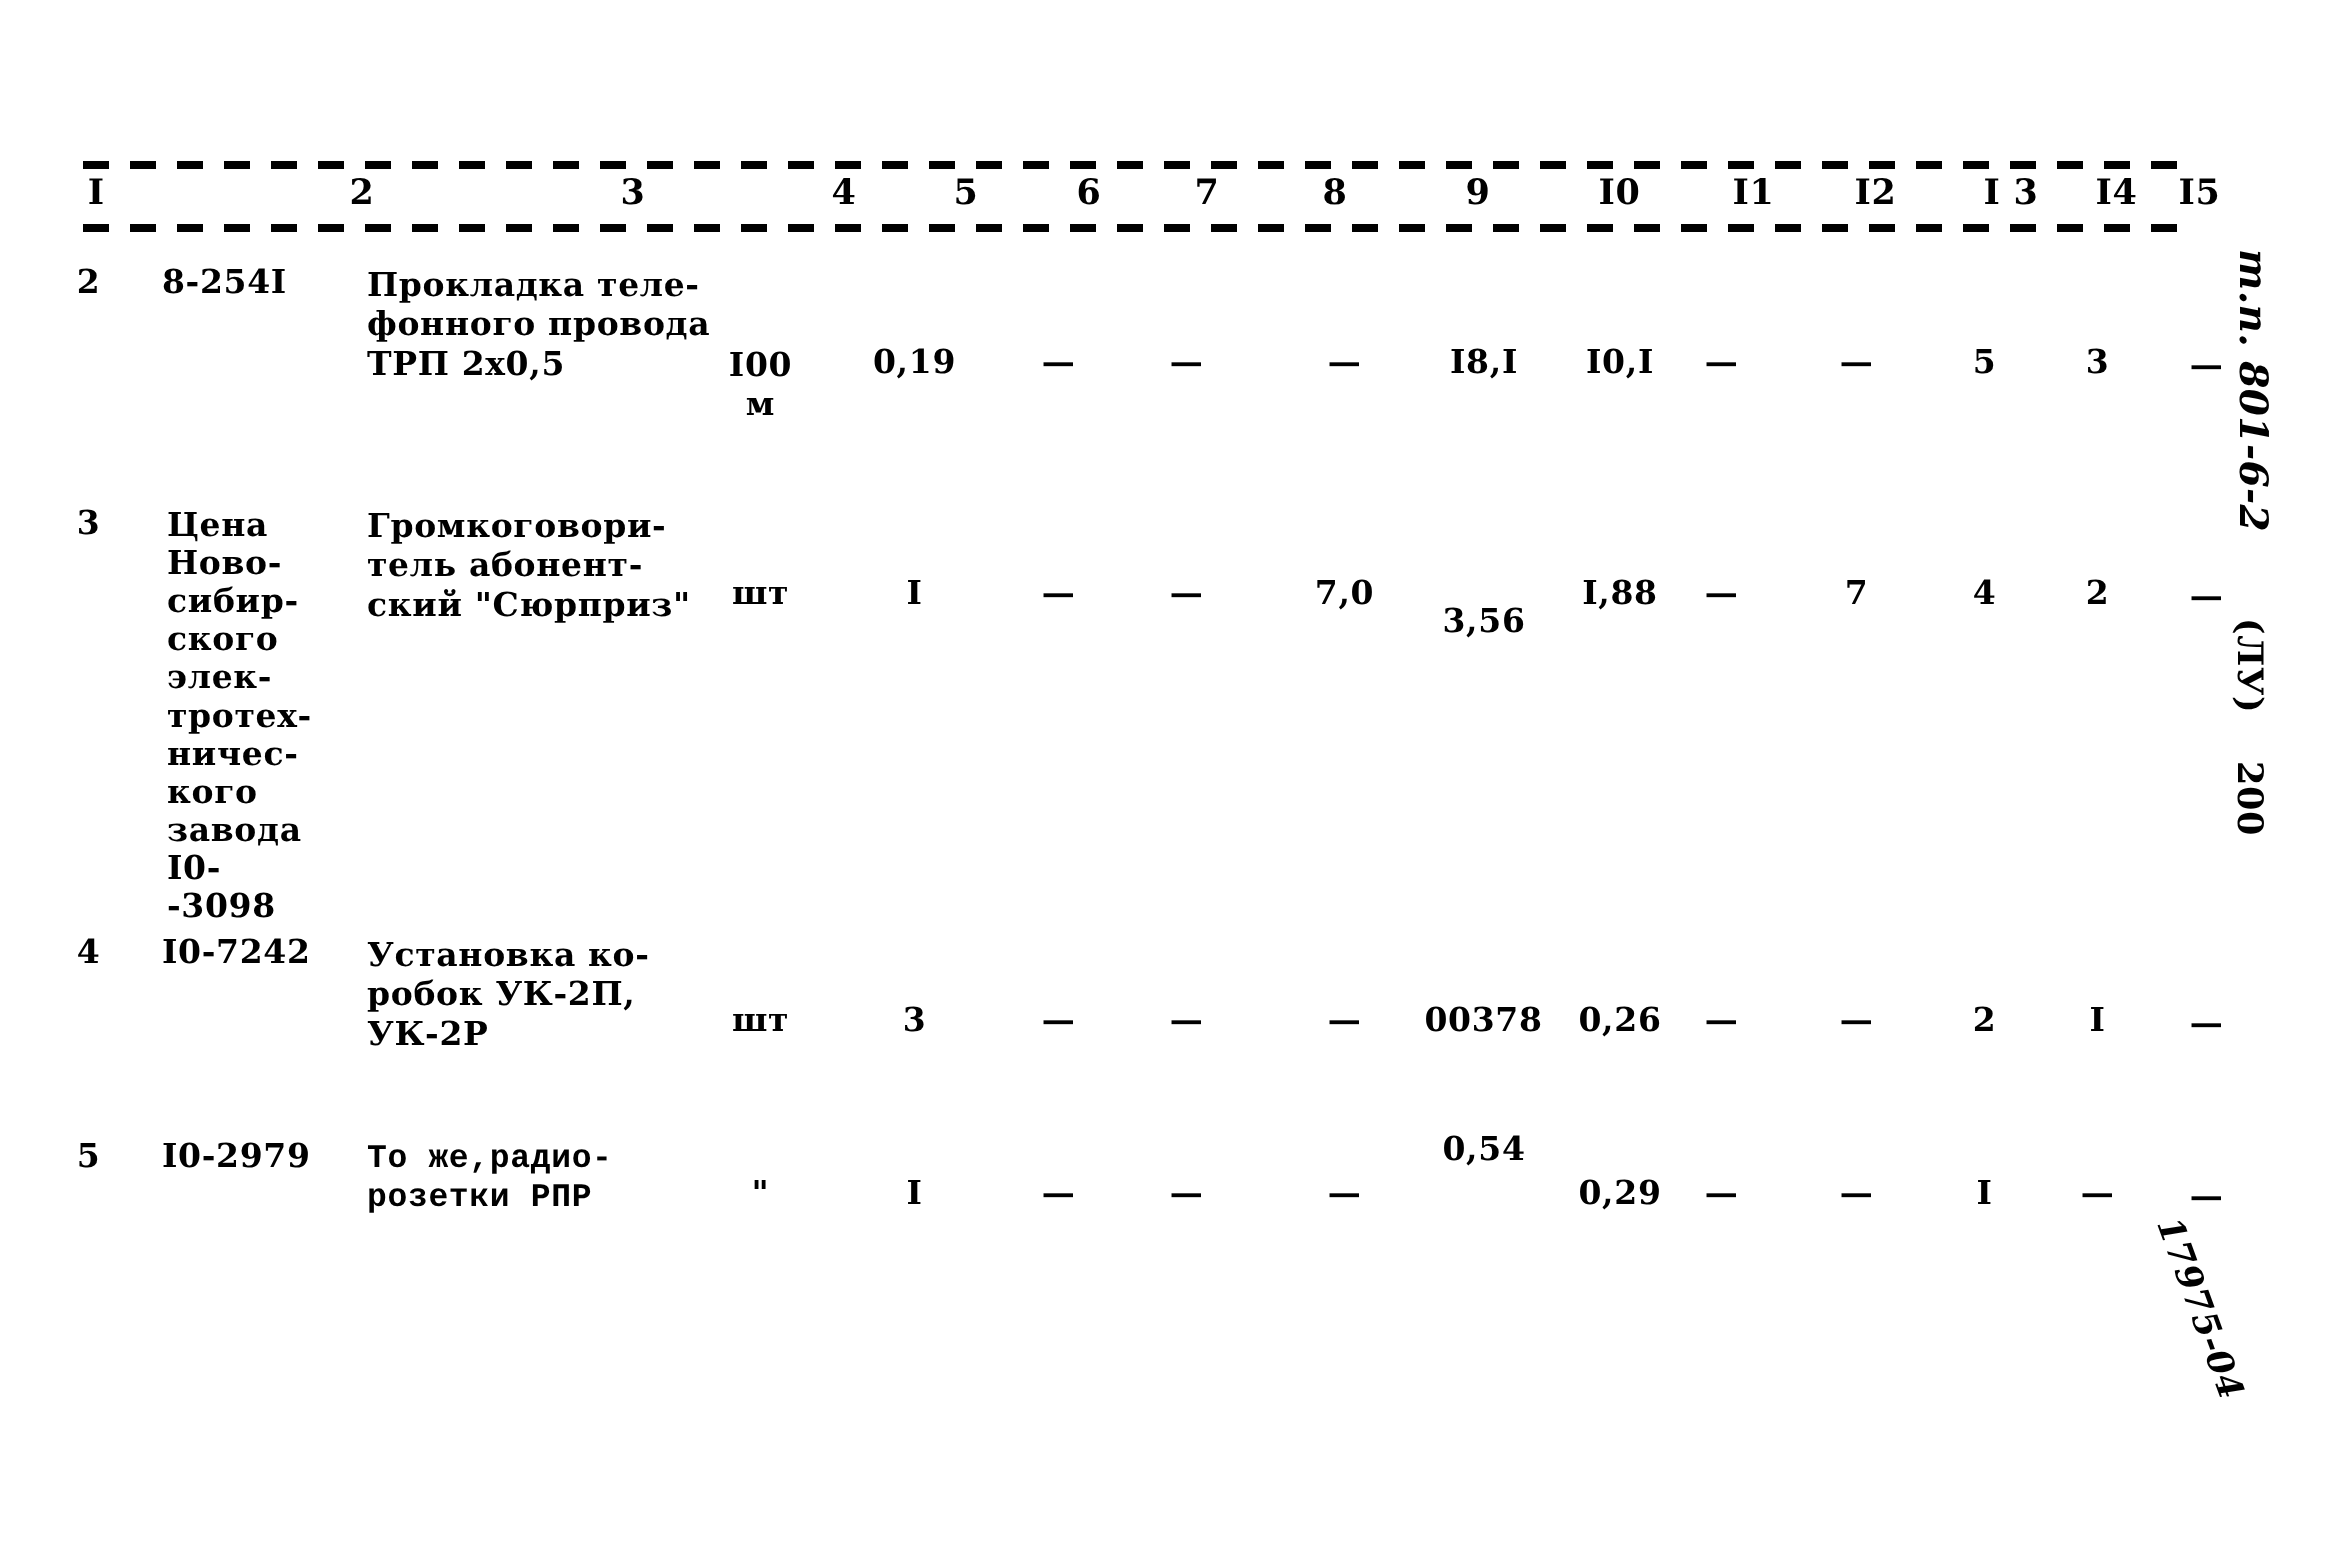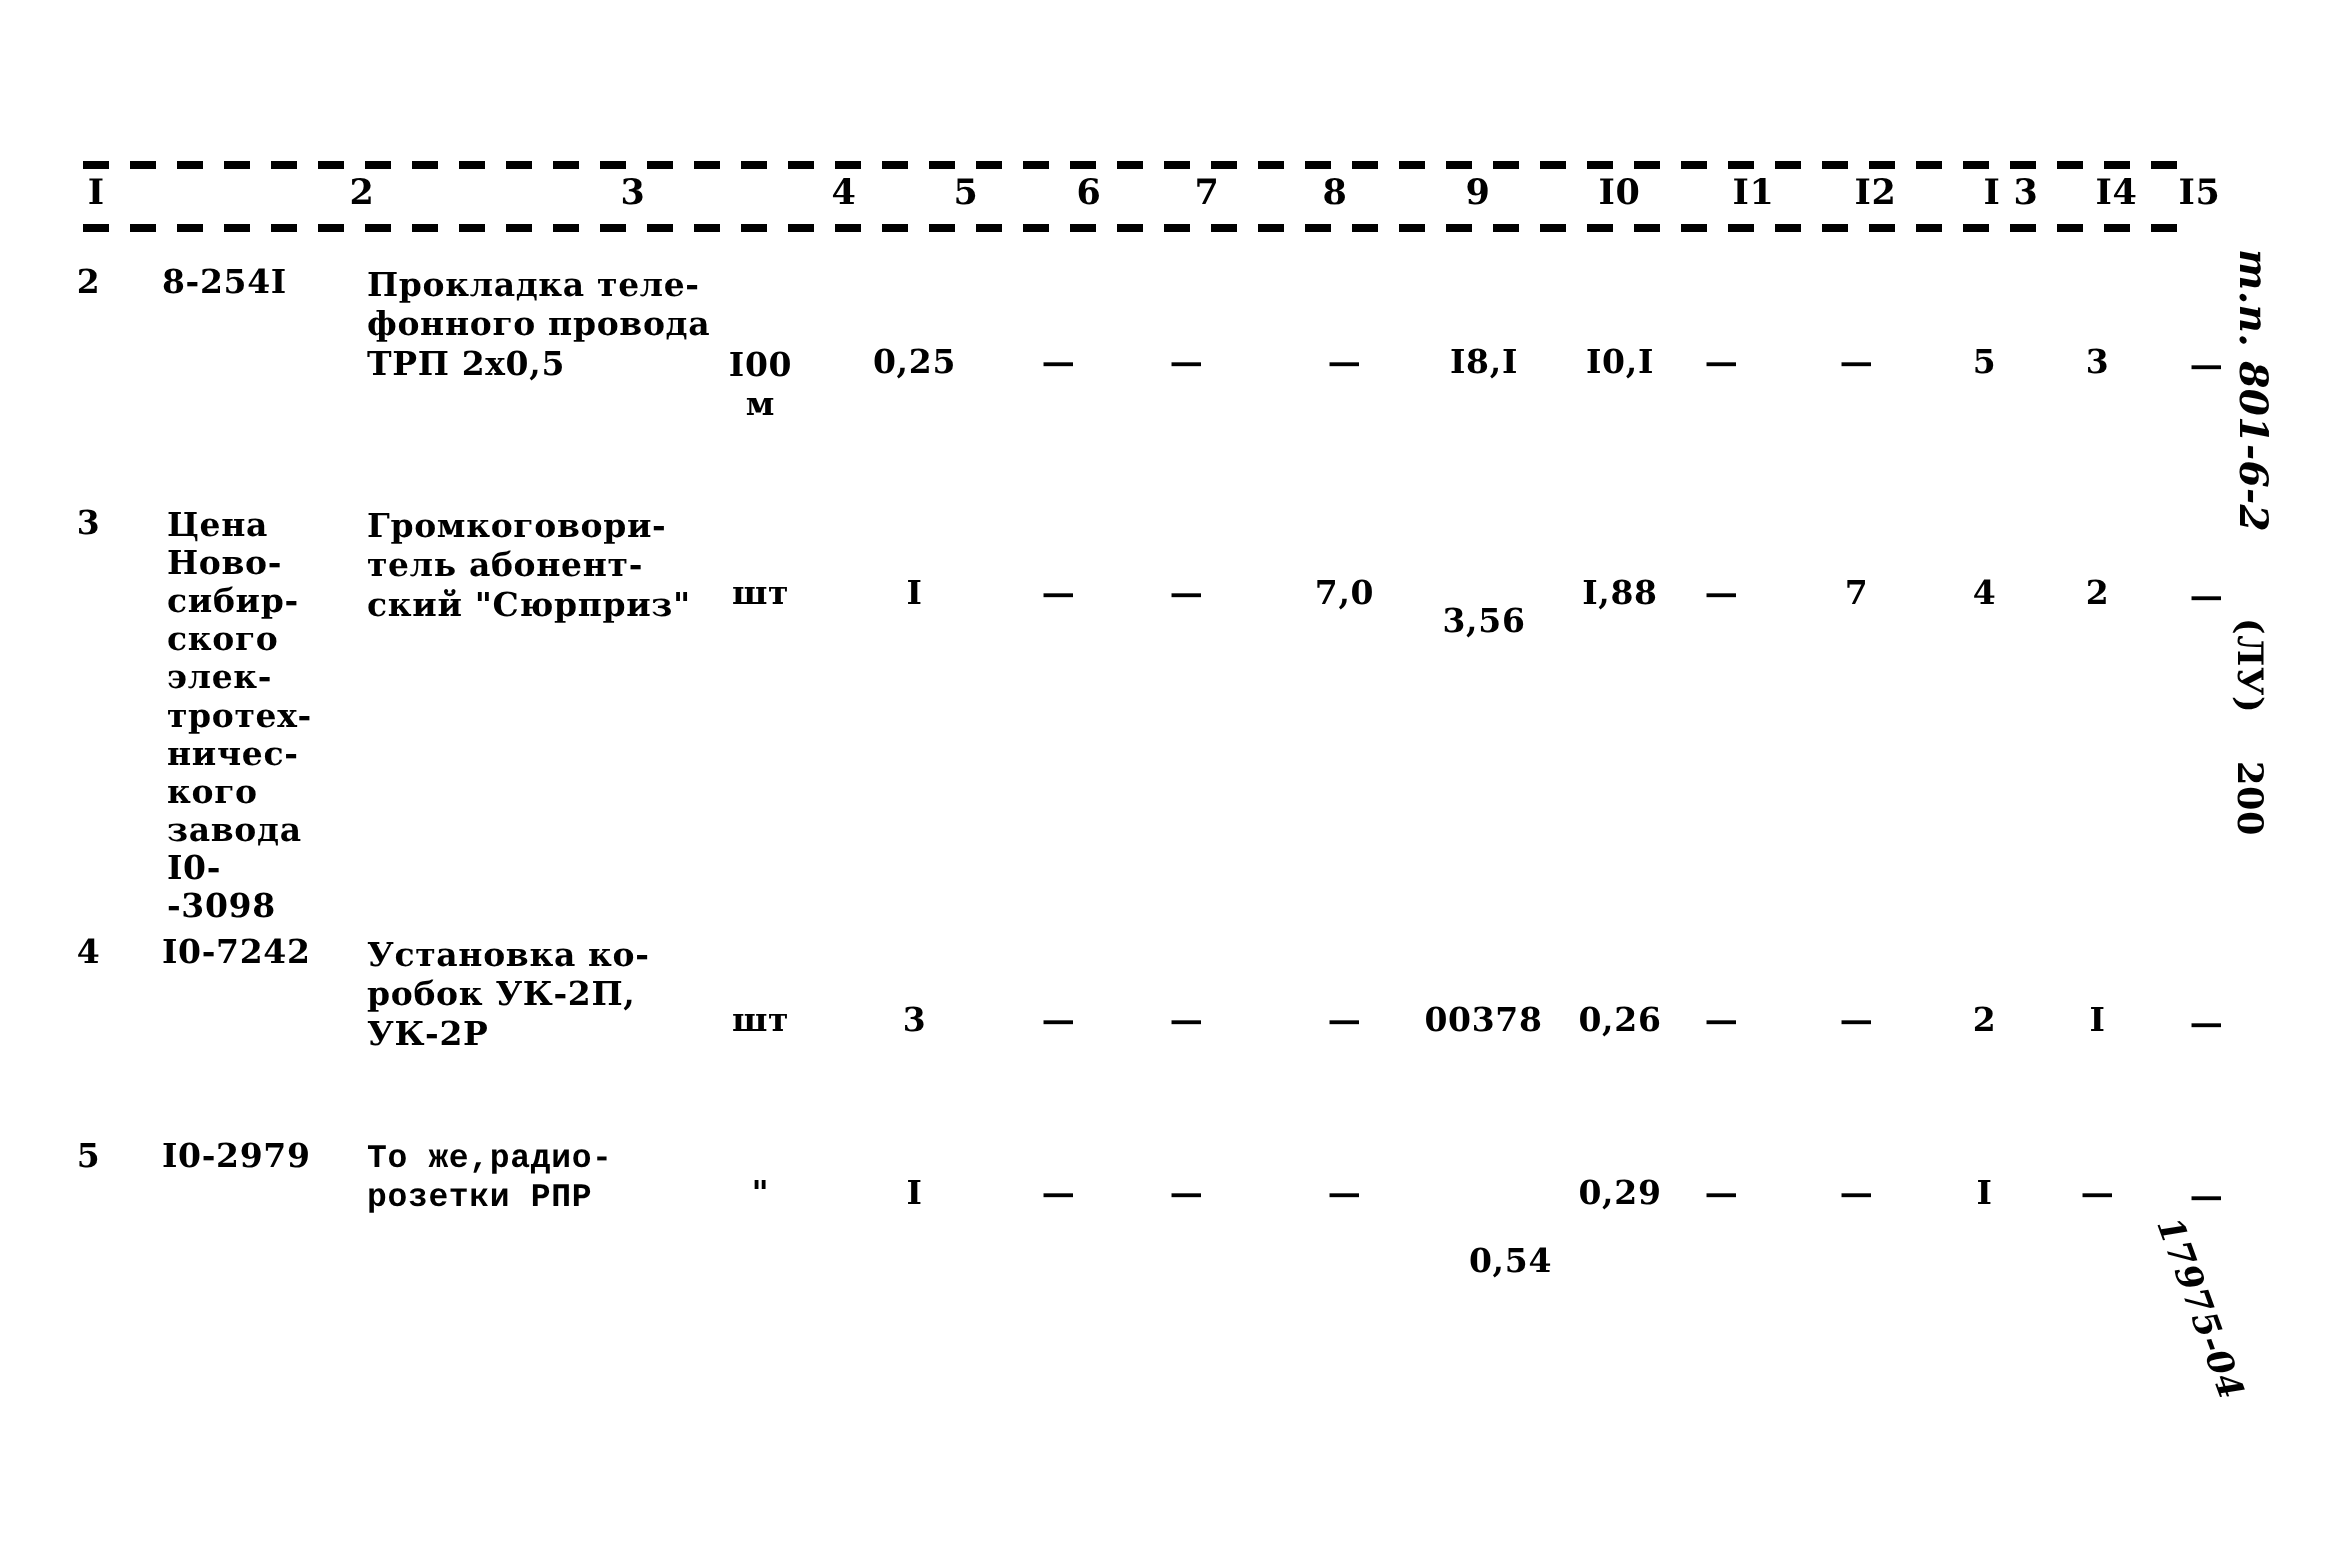--- a/index.html
+++ b/index.html
@@ -163,21 +163,21 @@
   </div>
 
   <div class="row" style="top:0;">
     <div class="tw cell center" style="left:66px;  top:265px; width:45px;">2</div>
     <div class="tw cell left" style="left:162px; top:265px;">8-254I</div>
     <div class="tw cell left multiline" style="left:367px; top:265px; width:392px;">Прокладка теле-
 фонного провода
 ТРП 2х0,5</div>
     <div class="tw cell center multiline" style="left:719px; top:345px; width:83px;">I00
 м</div>
-    <div class="tw cell center" style="left:862px; top:345px; width:105px;">0,25</div>
+    <div class="tw cell center" style="left:862px; top:345px; width:105px;">0,19</div>
     <div class="tw cell center" style="left:1032px; top:345px; width:53px;">—</div>
     <div class="tw cell center" style="left:1160px; top:345px; width:53px;">—</div>
     <div class="tw cell center" style="left:1303px; top:345px; width:83px;">—</div>
     <div class="tw cell center" style="left:1416px; top:345px; width:136px;">I8,I</div>
     <div class="tw cell center" style="left:1552px; top:345px; width:136px;">I0,I</div>
     <div class="tw cell center" style="left:1695px; top:345px; width:53px;">—</div>
     <div class="tw cell center" style="left:1830px; top:345px; width:53px;">—</div>
     <div class="tw cell center" style="left:1958px; top:345px; width:53px;">5</div>
     <div class="tw cell center" style="left:2071px; top:345px; width:53px;">3</div>
     <div class="tw edge-dash" style="left:2184px; top:348px;">—</div>
@@ -236,21 +236,21 @@
   <div class="row" style="top:0;">
     <div class="tw cell center" style="left:66px;  top:1139px; width:45px;">5</div>
     <div class="tw cell left" style="left:162px; top:1139px;">I0-2979</div>
     <div class="tw cell left multiline" style="left:367px; top:1139px; width:422px;font-family:Liberation Mono, monospace;">То же,радио-
 розетки РПР</div>
     <div class="tw cell center" style="left:719px;  top:1176px; width:83px;">"</div>
     <div class="tw cell center" style="left:862px; top:1176px; width:105px;">I</div>
     <div class="tw cell center" style="left:1032px; top:1176px; width:53px;">—</div>
     <div class="tw cell center" style="left:1160px; top:1176px; width:53px;">—</div>
     <div class="tw cell center" style="left:1303px; top:1176px; width:83px;">—</div>
-    <div class="tw cell center" style="left:1416px; top:1244px; width:136px;text-align:right;">0,54</div>
+    <div class="tw cell center" style="left:1416px; top:1132px; width:136px;">0,54</div>
     <div class="tw cell center" style="left:1552px; top:1176px; width:136px;">0,29</div>
     <div class="tw cell center" style="left:1695px; top:1176px; width:53px;">—</div>
     <div class="tw cell center" style="left:1830px; top:1176px; width:53px;">—</div>
     <div class="tw cell center" style="left:1958px; top:1176px; width:53px;">I</div>
     <div class="tw cell center" style="left:2071px; top:1176px; width:53px;">—</div>
     <div class="tw edge-dash" style="left:2184px; top:1179px;">—</div>
   </div>
 
   <div class="tw margin-rot" id="margin-code">т.п. 801-6-2</div>
   <div class="tw margin-rot" id="margin-lu">(ЛУ)</div>

